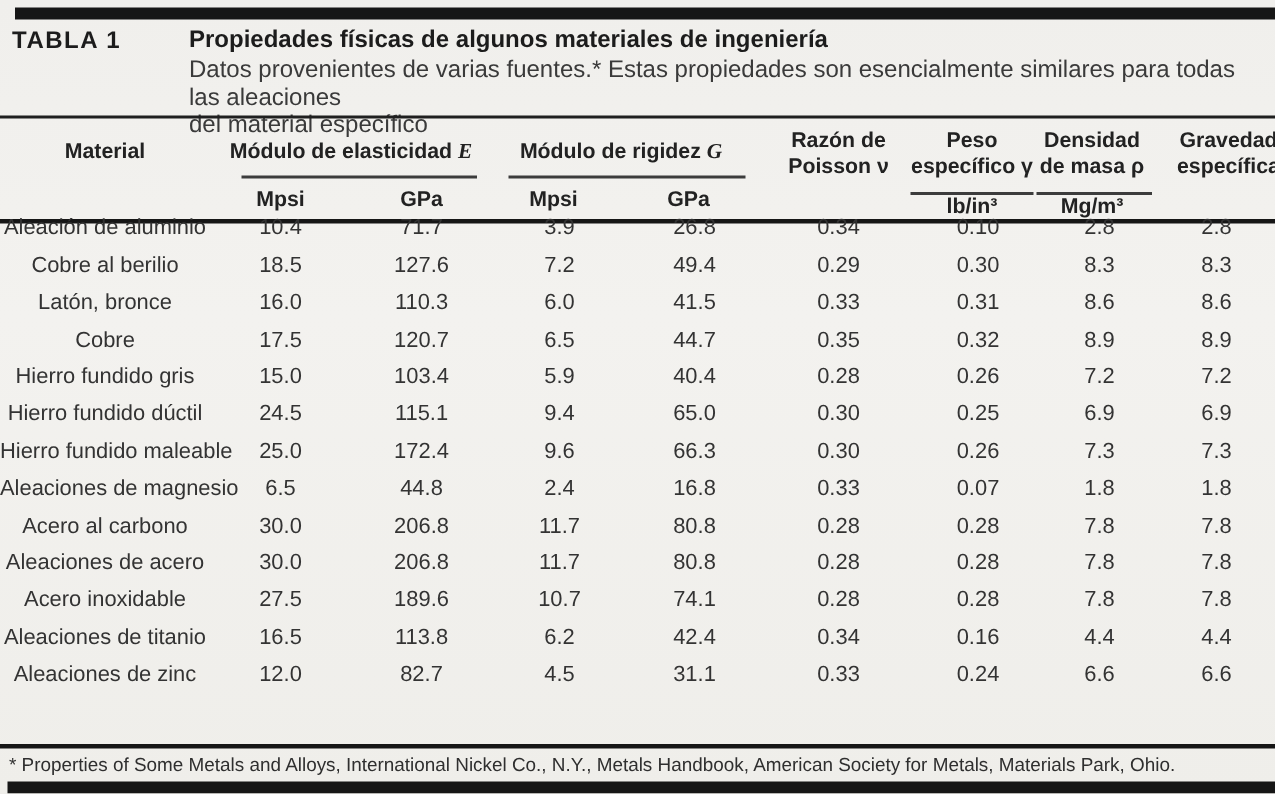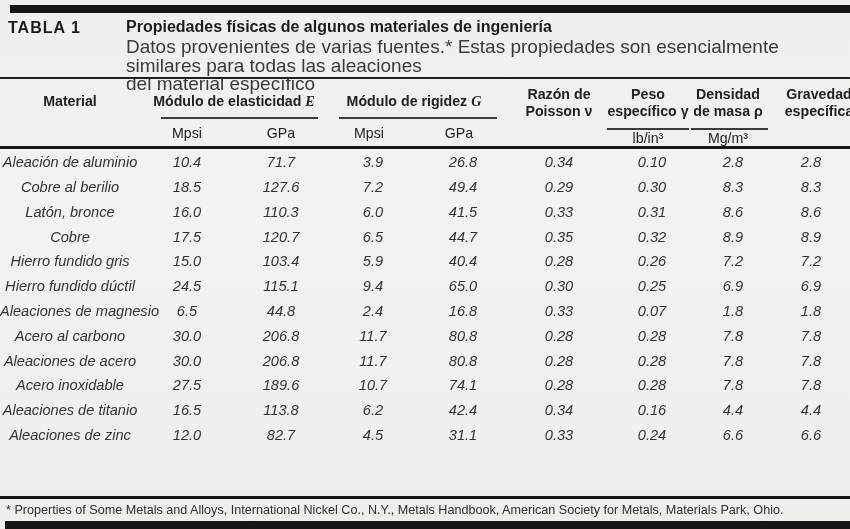--- a/index.html
+++ b/index.html
@@ -15,48 +15,48 @@
   .bar{position:absolute;background:#161616;}
   .bar-top{left:10px;right:0;top:5px;height:8px;}
   .bar-bottom{left:5px;right:0;bottom:0;height:8px;}
   .rule{position:absolute;background:#1f1f1f;}
   .rule-title{left:0;right:0;top:77px;height:2px;}
   .rule-head{left:0;right:0;top:146px;height:3px;background:#161616;}
   .rule-foot{left:0;right:0;top:496px;height:3px;background:#161616;}
 
   .tag{position:absolute;left:8px;top:19px;font-size:16px;font-weight:700;color:#1c1c1c;letter-spacing:1px;}
   .title{position:absolute;left:126px;top:18px;font-size:16px;font-weight:700;color:#1c1c1c;}
-  .subtitle{position:absolute;left:126px;top:38px;font-size:19px;line-height:18.5px;color:#3a3a3a;width:715px;}
+  .subtitle{position:absolute;left:126px;top:38px;font-size:16px;line-height:18.5px;color:#3a3a3a;width:715px;}
 
   
   .thead{position:absolute;left:0;top:80px;width:708px;height:67px;font-weight:700;color:#222;font-size:14.2px;}
   .th{position:absolute;text-align:center;line-height:16.5px;}
   .th-material{left:0;width:140px;top:13px;}
   .th-elast{left:140px;width:188px;top:13px;white-space:nowrap;}
   .th-rigid{left:324px;width:180px;top:13px;white-space:nowrap;}
   .th-poisson{left:508px;width:102px;top:6px;}
   .th-peso{left:606px;width:84px;top:6px;white-space:nowrap;}
   .th-dens{left:688px;width:80px;top:6px;white-space:nowrap;}
   .th-grav{left:768px;width:82px;top:6px;margin-left:10px;}
   .sym{font-family:"Liberation Serif","DejaVu Serif",serif;font-style:italic;font-weight:700;}
   .gline{position:absolute;height:2px;background:#3c3c3c;}
   .gline-elast{left:161px;width:157px;top:37px;}
   .gline-rigid{left:339px;width:158px;top:37px;}
   .gline-peso{left:607px;width:82px;top:48px;}
   .gline-dens{left:691px;width:77px;top:48px;}
-  .unit{position:absolute;text-align:center;font-weight:400;}
+  .unit{position:absolute;text-align:center;font-weight:700;}
   .unit-empsi{left:140px;width:94px;top:45px;}
   .unit-egpa{left:234px;width:94px;top:45px;}
   .unit-gmpsi{left:324px;width:90px;top:45px;}
   .unit-ggpa{left:414px;width:90px;top:45px;}
   .unit-peso{left:606px;width:84px;top:50px;}
   .unit-dens{left:688px;width:80px;top:50px;}
 
   
-  table.data{position:absolute;left:0;top:150px;width:850px;border-collapse:collapse;table-layout:fixed;font-style:italic;}
+  table.data{position:absolute;left:0;top:140px;width:850px;border-collapse:collapse;table-layout:fixed;}
   table.data td{font-size:14.6px;color:#333;text-align:center;padding:0;vertical-align:middle;}
   table.data tr{height:24.78px;}
   td.mat{text-align:left;padding-left:8px;}
   td.mat span{white-space:nowrap;}
   col.c-mat{width:140px;}
   col.c1{width:94px;}col.c2{width:94px;}col.c3{width:90px;}col.c4{width:90px;}
   col.c5{width:102px;}col.c6{width:84px;}col.c7{width:78px;}col.c8{width:78px;}
 
   .footnote{position:absolute;left:6px;top:503px;font-size:12.6px;color:#2f2f2f;width:840px;white-space:normal;}
   .footnote .it{}
@@ -190,20 +190,31 @@
           <td>24.5</td>
           <td>115.1</td>
           <td>9.4</td>
           <td>65.0</td>
           <td>0.30</td>
           <td>0.25</td>
           <td>6.9</td>
           <td>6.9</td>
         </tr>
         <tr>
+          <td class="mat"><span>Hierro fundido maleable</span></td>
+          <td>25.0</td>
+          <td>172.4</td>
+          <td>9.6</td>
+          <td>66.3</td>
+          <td>0.30</td>
+          <td>0.26</td>
+          <td>7.3</td>
+          <td>7.3</td>
+        </tr>
+        <tr>
           <td class="mat"><span>Aleaciones de magnesio</span></td>
           <td>6.5</td>
           <td>44.8</td>
           <td>2.4</td>
           <td>16.8</td>
           <td>0.33</td>
           <td>0.07</td>
           <td>1.8</td>
           <td>1.8</td>
         </tr>

